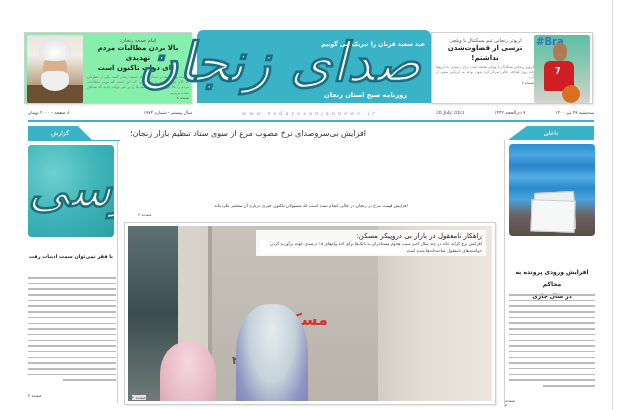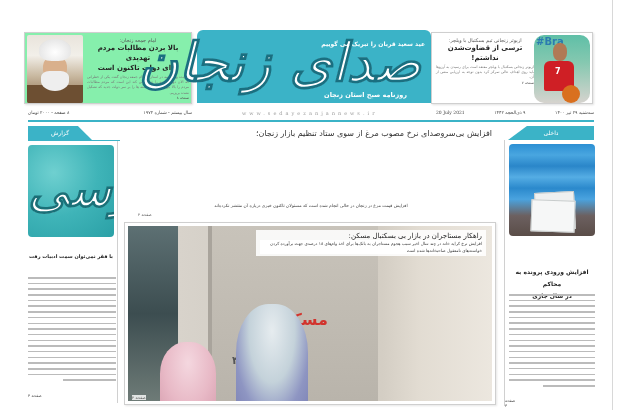--- a/index.html
+++ b/index.html
@@ -23,21 +23,21 @@
 
   
   .mast { position: absolute; left: 197px; top: 30px; width: 234px; height: 73px; background: #3bb3c7; border-radius: 6px 6px 0 0; overflow: visible; }
   .mast-logo { position: absolute; left: -6px; top: -8px; width: 230px; height: 80px; font-family: "DejaVu Serif", serif; font-size: 54px; font-style: italic; font-weight: bold; color: #fff; -webkit-text-stroke: 1px #1a6f80; direction: rtl; text-align: left; letter-spacing: -2px; line-height: 80px; white-space: nowrap; }
   .mast-greet { position: absolute; right: 6px; top: 10px; font-size: 6px; font-weight: bold; color: #fff; direction: rtl; }
   .mast-sub { position: absolute; right: 24px; bottom: 4px; font-size: 6.5px; font-weight: bold; color: #fff; direction: rtl; }
   .mast-url { position: absolute; left: 242px; top: 110px; font-size: 5px; letter-spacing: 3px; color: #9a9a9a; font-family: "DejaVu Serif", serif; }
 
   
   .tr-box { position: absolute; left: 431px; top: 32px; width: 162px; height: 72px; border: 1px solid #cfcfcf; background: #fff; box-shadow: 1px 1px 2px rgba(0,0,0,0.12); }
-  .tr-photo { position: absolute; right: 2px; top: 2px; width: 56px; height: 68px; background: linear-gradient(180deg, #5fbfa7 0%, #85c8b0 40%, #d6d3ce 100%); overflow: hidden; border-radius: 10px; }
+  .tr-photo { position: absolute; right: 2px; top: 2px; width: 56px; height: 68px; background: linear-gradient(180deg, #5fbfa7 0%, #85c8b0 40%, #d6d3ce 100%); overflow: hidden; border-radius: 2px; }
   .tr-photo .hash { position: absolute; left: 2px; top: 1px; font-size: 10px; font-weight: bold; color: #2b7bb0; }
   .jersey { position: absolute; left: 10px; top: 26px; width: 30px; height: 30px; background: #cf1f25; border-radius: 6px 6px 2px 2px; }
   .jersey .num { position: absolute; left: 11px; top: 6px; color: #fff; font-size: 8px; font-weight: bold; }
   .head-p { position: absolute; left: 19px; top: 8px; width: 14px; height: 18px; background: #b07a55; border-radius: 45%; }
   .ball { position: absolute; left: 28px; top: 50px; width: 18px; height: 18px; background: #d9701f; border-radius: 50%; }
   .tr-text { position: absolute; left: 4px; top: 4px; width: 98px; height: 64px; }
 
   
   .datebar-l { position: absolute; left: 28px; top: 110px; width: 164px; height: 8px; font-size: 4.5px; color: #444; }
   .datebar-r { position: absolute; left: 436px; top: 110px; width: 158px; height: 8px; font-size: 4.5px; color: #444; }
@@ -50,21 +50,21 @@
 
   
   .left-col { position: absolute; left: 24px; top: 141px; width: 94px; height: 262px; border-right: 1px solid #d0d0d0; }
   .farsi-img { position: absolute; left: 4px; top: 4px; width: 86px; height: 92px; background: radial-gradient(circle at 30% 30%, #6fd0d0 0%, #3fb4b8 50%, #2aa0a6 100%); border-radius: 4px; overflow: hidden; }
   .farsi-img .ttl { position: absolute; left: 0; top: 4px; width: 86px; text-align: center; font-family: "DejaVu Serif", serif; font-size: 50px; font-weight: bold; font-style: italic; color: #fff; -webkit-text-stroke: 1px #1a7078; line-height: 80px; }
   .left-head { position: absolute; left: 2px; top: 112px; width: 90px; font-size: 5px; font-weight: bold; color: #222; direction: rtl; text-align: center; }
   .left-body { position: absolute; left: 4px; top: 136px; width: 88px; height: 110px; }
   .left-ref { position: absolute; left: 4px; top: 252px; font-size: 4px; color: #444; }
 
   
-  .center-kicker { position: absolute; left: 130px; top: 129px; width: 362px; text-align: right; font-size: 8px; color: #333; direction: rtl; }
+  .center-kicker { position: absolute; left: 130px; top: 129px; width: 362px; text-align: left; font-size: 8px; color: #333; direction: rtl; }
   .center-head { position: absolute; left: 130px; top: 148px; width: 362px; text-align: center; font-size: 34px; font-weight: bold; color: #1a1a1a; direction: rtl; letter-spacing: -1px; line-height: 40px; }
   .center-lead { position: absolute; left: 130px; top: 203px; width: 362px; text-align: center; font-size: 4.4px; color: #444; direction: rtl; }
   .center-ref { position: absolute; left: 138px; top: 212px; font-size: 4px; color: #555; }
 
   .photo { position: absolute; left: 124px; top: 222px; width: 372px; height: 183px; border: 1px solid #cfcfcf; padding: 3px; background: #fff; box-shadow: 1px 1px 2px rgba(0,0,0,0.1); }
   .photo-inner { position: relative; width: 100%; height: 100%; overflow: hidden; background: linear-gradient(90deg, #9ea9ac 0%, #b5bbb9 12%, #d8d3cb 14%, #cdc9c1 50%, #d4cec4 70%, #e2dcd2 80%, #ece7df 100%); }
   .ph-door { position: absolute; left: 0; top: 0; width: 50px; height: 100%; background: linear-gradient(180deg, #5d7073 0%, #3c4d50 50%, #6e7b77 100%); }
   .ph-glass { position: absolute; left: 80px; top: 0; width: 170px; height: 100%; background: linear-gradient(180deg, #c8c3ba 0%, #b9b4ab 100%); border-left: 4px solid #a9a49c; }
   .ph-sign { position: absolute; left: 95px; top: 20px; font-size: 26px; font-weight: bold; color: #555; font-family: "DejaVu Serif", serif; direction: rtl; }
   .ph-red { position: absolute; left: 150px; top: 84px; font-size: 16px; font-weight: bold; color: #d2332d; direction: rtl; }
@@ -188,21 +188,21 @@
   <div class="photo">
     <div class="photo-inner">
       <div class="ph-door"></div>
       <div class="ph-glass"></div>
       <div class="ph-sign"></div>
       <div class="ph-red">مسکن</div>
       <div class="ph-phone">۴۴۹۰ ۳۳۹۴</div>
       <div class="ph-pink"></div>
       <div class="ph-blue"></div>
       <div class="ph-caption">
-        <div class="ph-kicker">راهکار مستاجران در بازار بی بسکتبال مسکن:</div>
+        <div class="ph-kicker">راهکار نامعقول در بازار بی دروپیکر مسکن:</div>
         <div class="ph-lead">افزایش نرخ کرایه خانه در چند سال اخیر سبب هجوم مستاجران به بانک‌ها برای اخذ وام‌های ۱۸ درصدی جهت برآورده کردن خواسته‌های نامعقول صاحبخانه‌ها شده است</div>
       </div>
       <div class="ph-ref">صفحه ۲</div>
     </div>
   </div>
 
   <div class="right-col">
     <div class="papers">
       <div class="sheet"></div>
         <div class="sheet2"></div>

